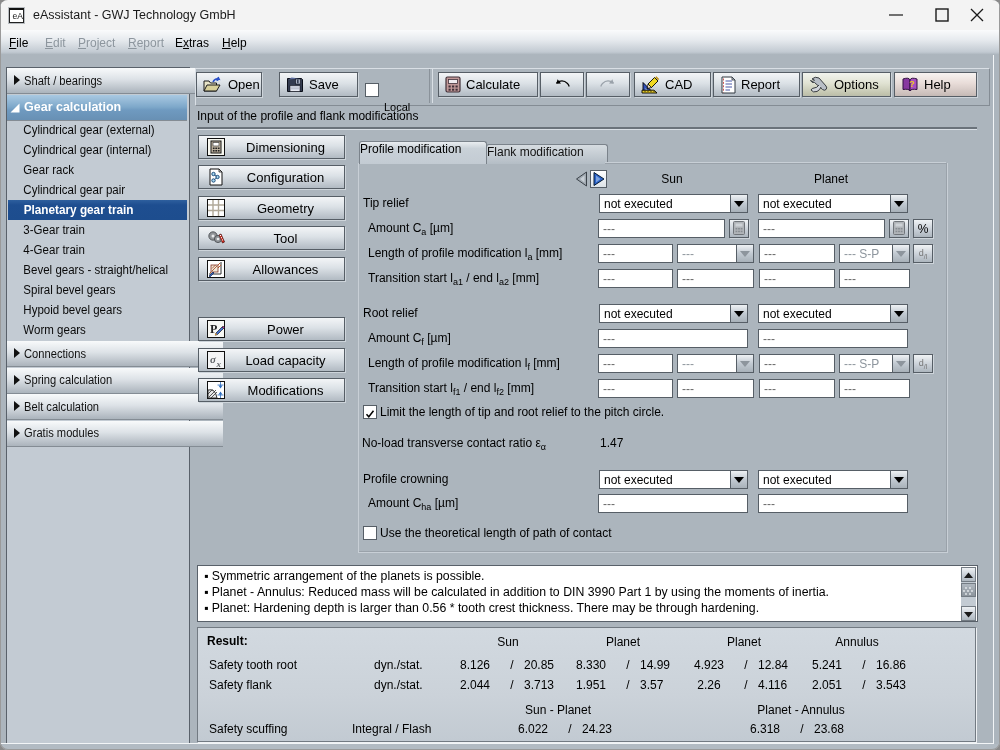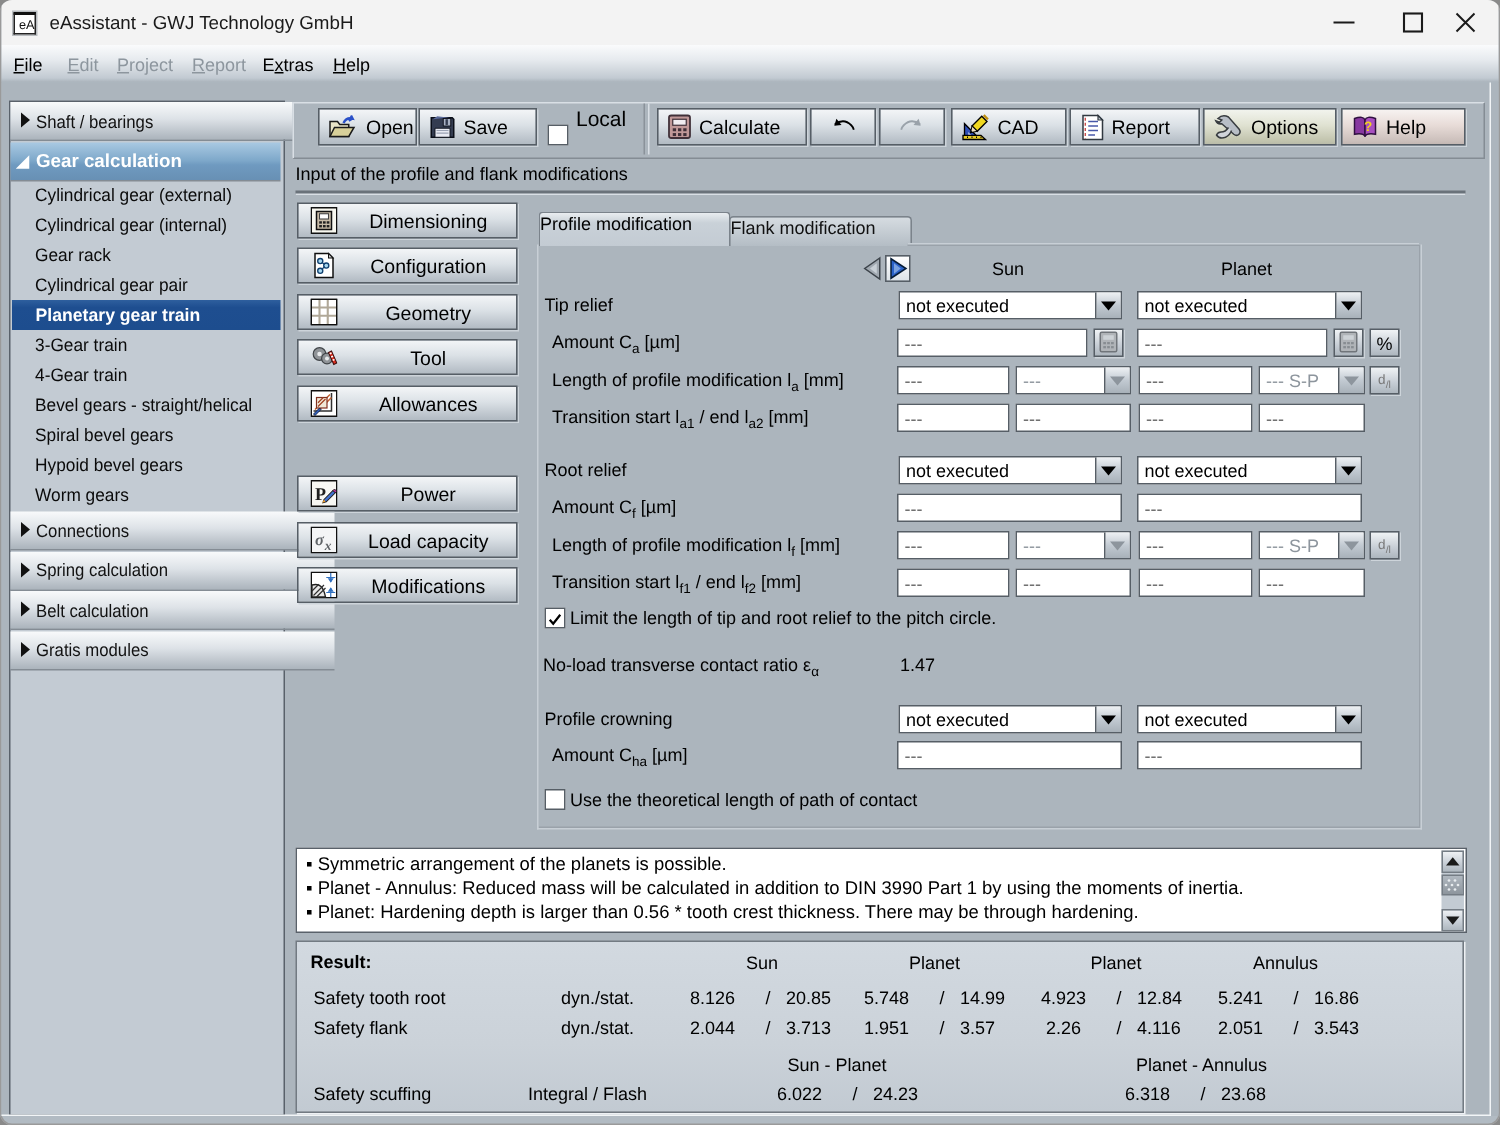--- a/index.html
+++ b/index.html
@@ -135,41 +135,41 @@
           <div class="tri"></div>
           <div class="t">Belt calculation</div>
         </div>
     <div class="shead" style="top:352.5px">
           <div class="tri"></div>
           <div class="t">Gratis modules</div>
         </div>
   </div>
 
   <div id="toolbar">
-    <div class="tbtn" style="left:16px;width:66px;">
+    <div class="tbtn" style="left:0;width:66px;">
       <svg width="20" height="17" viewBox="0 0 20 17">
             <path d="M10 6 q2 -4 6 -3 l-1-2 m1 2 l-2.5 1.5" fill="none" stroke="#2a50c8" stroke-width="1.6"></path>
             <path d="M1 5 h5 l1.5 2 h6 v8 h-12.5 z" fill="#e8e4c8" stroke="#1a1a1a" stroke-width="1"></path>
             <path d="M1 15 l3-6 h13 l-3.5 6 z" fill="#d8d09a" stroke="#1a1a1a" stroke-width="1"></path>
           </svg>
       <span class="lb">Open</span>
         </div>
     <div class="tbtn" style="left:83px;width:79px;">
       <svg width="18" height="17" viewBox="0 0 18 17">
             <path d="M1.5 2.5 h14 l1 1 v12 h-15 z" fill="#343c50" stroke="#0a0e18" stroke-width="1"></path>
             <path d="M2.5 3.5 l3-2 8 1 z" fill="#5a6a9a"></path>
             <rect x="9.5" y="3" width="5" height="5" fill="#aab2c4" stroke="#0a0e18" stroke-width="0.6"></rect>
             <rect x="11" y="3.5" width="1.6" height="3.8" fill="#343c50"></rect>
             <path d="M4 9.5 h10 v6 h-10 z" fill="#e8eaf2" stroke="#0a0e18" stroke-width="0.6"></path>
             <path d="M5 11 h8 M5 12.8 h8" stroke="#9aa2b4" stroke-width="0.8"></path>
           </svg>
       <span class="lb">Save</span>
         </div>
     <div class="cb" style="left:169px;top:14px;"></div>
-    <div class="abs" style="left:188px;top:2px;font-size:14px;">Local</div>
+    <div class="abs" style="left:188px;top:32px;font-size:11px;">Local</div>
     <div class="tsep" style="left:233px;"></div>
     <div class="tbtn" style="left:242px;width:100px;">
       <svg width="16" height="17" viewBox="0 0 16 17">
             <rect x="1" y="1" width="14" height="15" rx="1.5" fill="#c09898" stroke="#403038" stroke-width="1.2"></rect>
             <rect x="3.5" y="3.5" width="9" height="4" fill="#f0ecf0" stroke="#403038" stroke-width="0.8"></rect>
             <g fill="#403038">
               <rect x="3.5" y="9.5" width="2.2" height="2"></rect>
               <rect x="7" y="9.5" width="2.2" height="2"></rect>
               <rect x="10.5" y="9.5" width="2.2" height="2"></rect>
               <rect x="3.5" y="12.7" width="2.2" height="2"></rect>
@@ -492,21 +492,21 @@
 
   <div id="result">
     <div class="rtxt" style="left:9px;top:6px;font-weight:bold;">Result:</div>
     <div class="rtxt rctr" style="left:310px;top:7px;">Sun</div>
     <div class="rtxt rctr" style="left:425px;top:7px;">Planet</div>
     <div class="rtxt rctr" style="left:546px;top:7px;">Planet</div>
     <div class="rtxt rctr" style="left:659px;top:7px;">Annulus</div>
     <div class="rtxt" style="left:11px;top:30px;">Safety tooth root</div>
     <div class="rtxt" style="left:176px;top:30px;">dyn./stat.</div>
     <div class="vc" style="left:252px;top:30px;"><span class="n1">8.126</span><span class="sl">/</span><span>20.85</span></div>
-    <div class="vc" style="left:368px;top:30px;"><span class="n1">5.748</span><span class="sl">/</span><span>14.99</span></div>
+    <div class="vc" style="left:368px;top:30px;"><span class="n1">8.330</span><span class="sl">/</span><span>14.99</span></div>
     <div class="vc" style="left:486px;top:30px;"><span class="n1">4.923</span><span class="sl">/</span><span>12.84</span></div>
     <div class="vc" style="left:604px;top:30px;"><span class="n1">5.241</span><span class="sl">/</span><span>16.86</span></div>
     <div class="rtxt" style="left:11px;top:50px;">Safety flank</div>
     <div class="rtxt" style="left:176px;top:50px;">dyn./stat.</div>
     <div class="vc" style="left:252px;top:50px;"><span class="n1">2.044</span><span class="sl">/</span><span>3.713</span></div>
     <div class="vc" style="left:368px;top:50px;"><span class="n1">1.951</span><span class="sl">/</span><span>3.57</span></div>
     <div class="vc" style="left:486px;top:50px;"><span class="n1">2.26</span><span class="sl">/</span><span>4.116</span></div>
     <div class="vc" style="left:604px;top:50px;"><span class="n1">2.051</span><span class="sl">/</span><span>3.543</span></div>
     <div class="rtxt rctr" style="left:360px;top:75px;">Sun - Planet</div>
     <div class="rtxt rctr" style="left:603px;top:75px;">Planet - Annulus</div>

